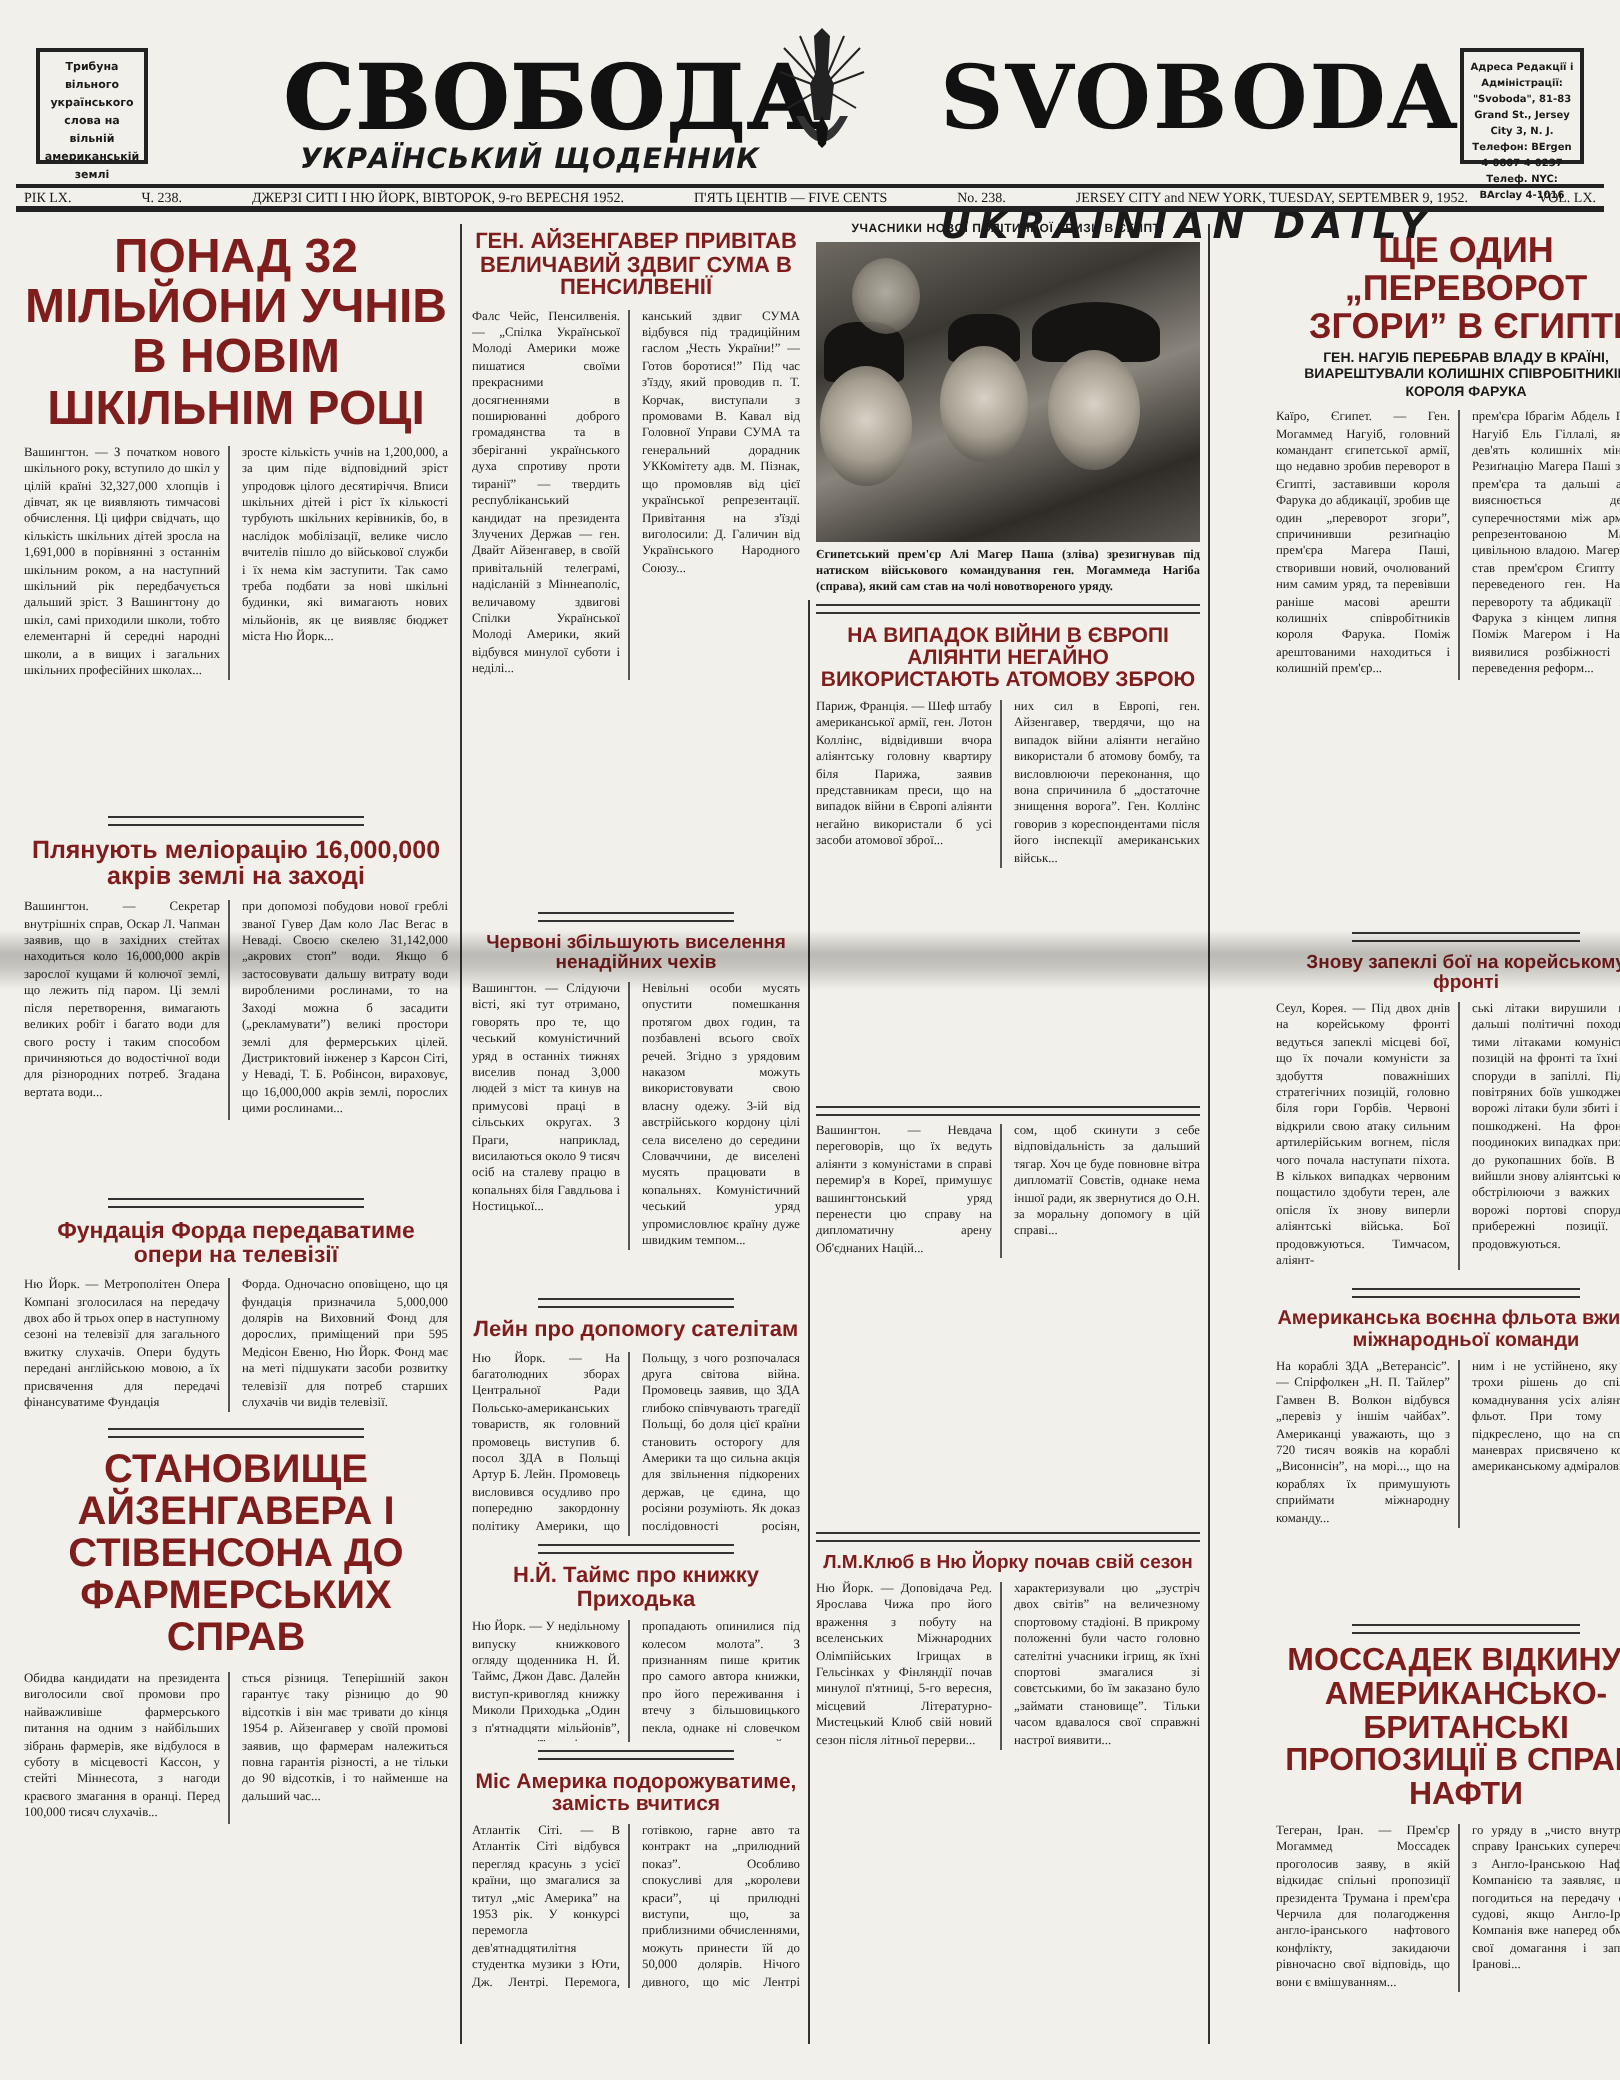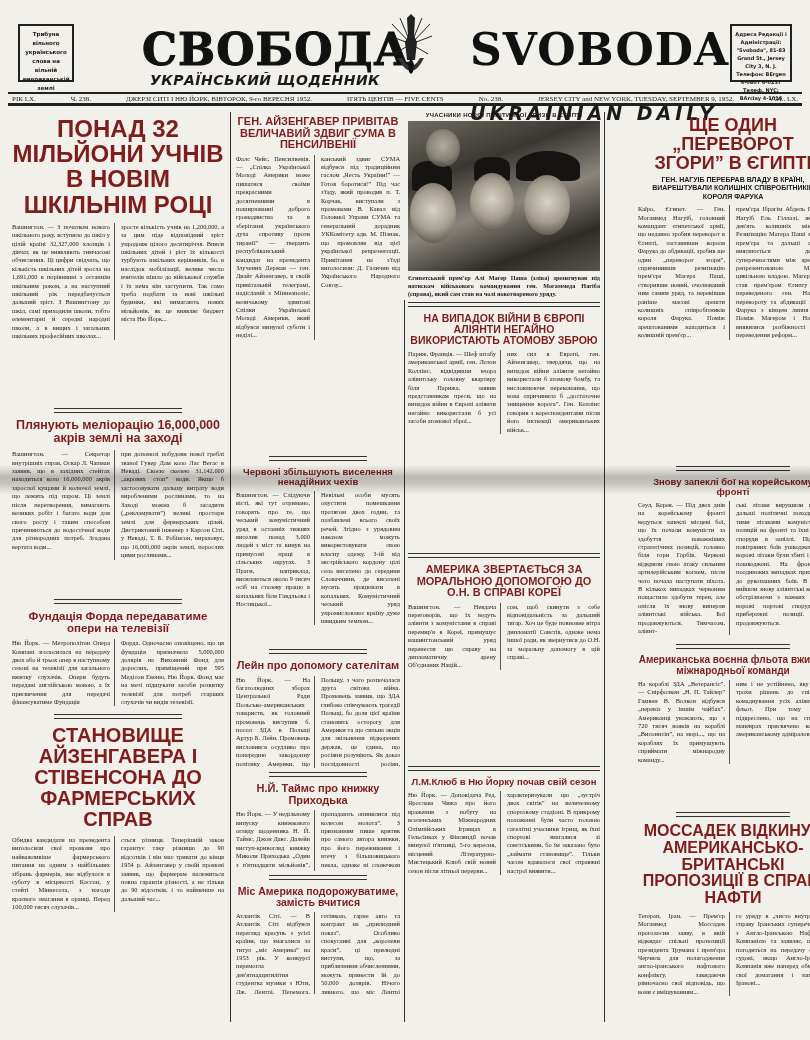--- a/index.html
+++ b/index.html
@@ -167,21 +167,20 @@
     <div class="sep" style="width:100%"></div>
     <article style="height:238px; overflow:hidden;">
       <h2 class="hl" style="font-size:10.5px; margin:2px 0 4px;">НА ВИПАДОК ВІЙНИ В ЄВРОПІ АЛІЯНТИ НЕГАЙНО ВИКОРИСТАЮТЬ АТОМОВУ ЗБРОЮ</h2>
       <div class="two body-text">
         <div>Париж, Франція. — Шеф штабу американської армії, ген. Лотон Коллінс, відвідивши вчора аліянтську головну квартиру біля Парижа, заявив представникам преси, що на випадок війни в Європі аліянти негайно використали б усі засоби атомової зброї...</div>
         <div>них сил в Европі, ген. Айзенгавер, твердячи, що на випадок війни аліянти негайно використали б атомову бомбу, та висловлюючи переконання, що вона спричинила б „достаточне знищення ворога”. Ген. Коллінс говорив з кореспондентами після його інспекції американських військ...</div>
       </div>
     </article>
     <div class="sep" style="width:100%"></div>
     <article style="height:200px; overflow:hidden;">
-      <h2 class="hl" style="font-size:11px; margin:2px 0 4px;">АМЕРИКА ЗВЕРТАЄТЬСЯ ЗА МОРАЛЬНОЮ ДОПОМОГОЮ ДО О.Н. В СПРАВІ КОРЕЇ</h2>
       <div class="two body-text">
         <div>Вашингтон. — Невдача переговорів, що їх ведуть аліянти з комуністами в справі перемир'я в Кореї, примушує вашингтонський уряд перенести цю справу на дипломатичну арену Об'єднаних Націй...</div>
         <div>сом, щоб скинути з себе відповідальність за дальший тягар. Хоч це буде повновне вітра дипломатії Совєтів, однаке нема іншої ради, як звернутися до О.Н. за моральну допомогу в цій справі...</div>
       </div>
     </article>
     <div class="sep" style="width:100%"></div>
     <article style="height:200px; overflow:hidden;">
       <h3 class="hl" style="font-size:9.5px; margin:2px 0 4px;">Л.М.Клюб в Ню Йорку почав свій сезон</h3>
       <div class="two body-text">
         <div>Ню Йорк. — Доповідача Ред. Ярослава Чижа про його враження з побуту на вселенських Міжнародних Олімпійських Ігрищах в Гельсінках у Фінляндії почав минулої п'ятниці, 5-го вересня, місцевий Літературно-Мистецький Клюб свій новий сезон після літньої перерви...</div>

